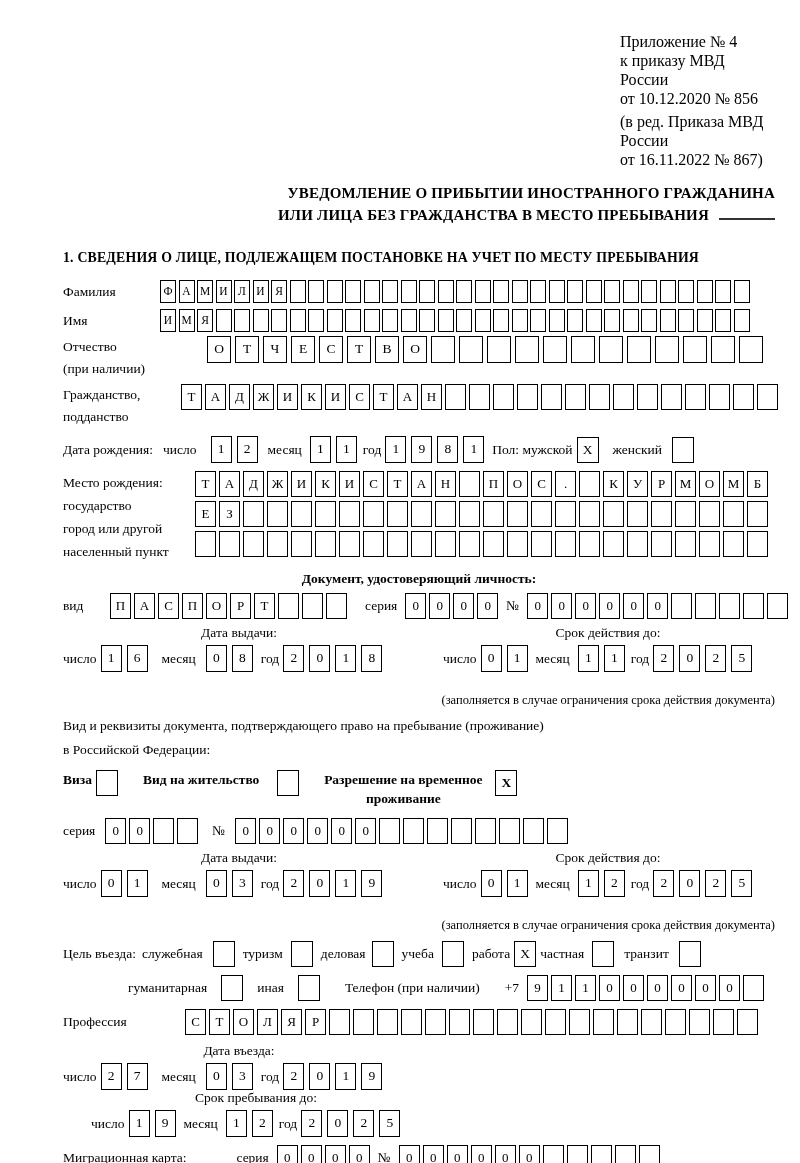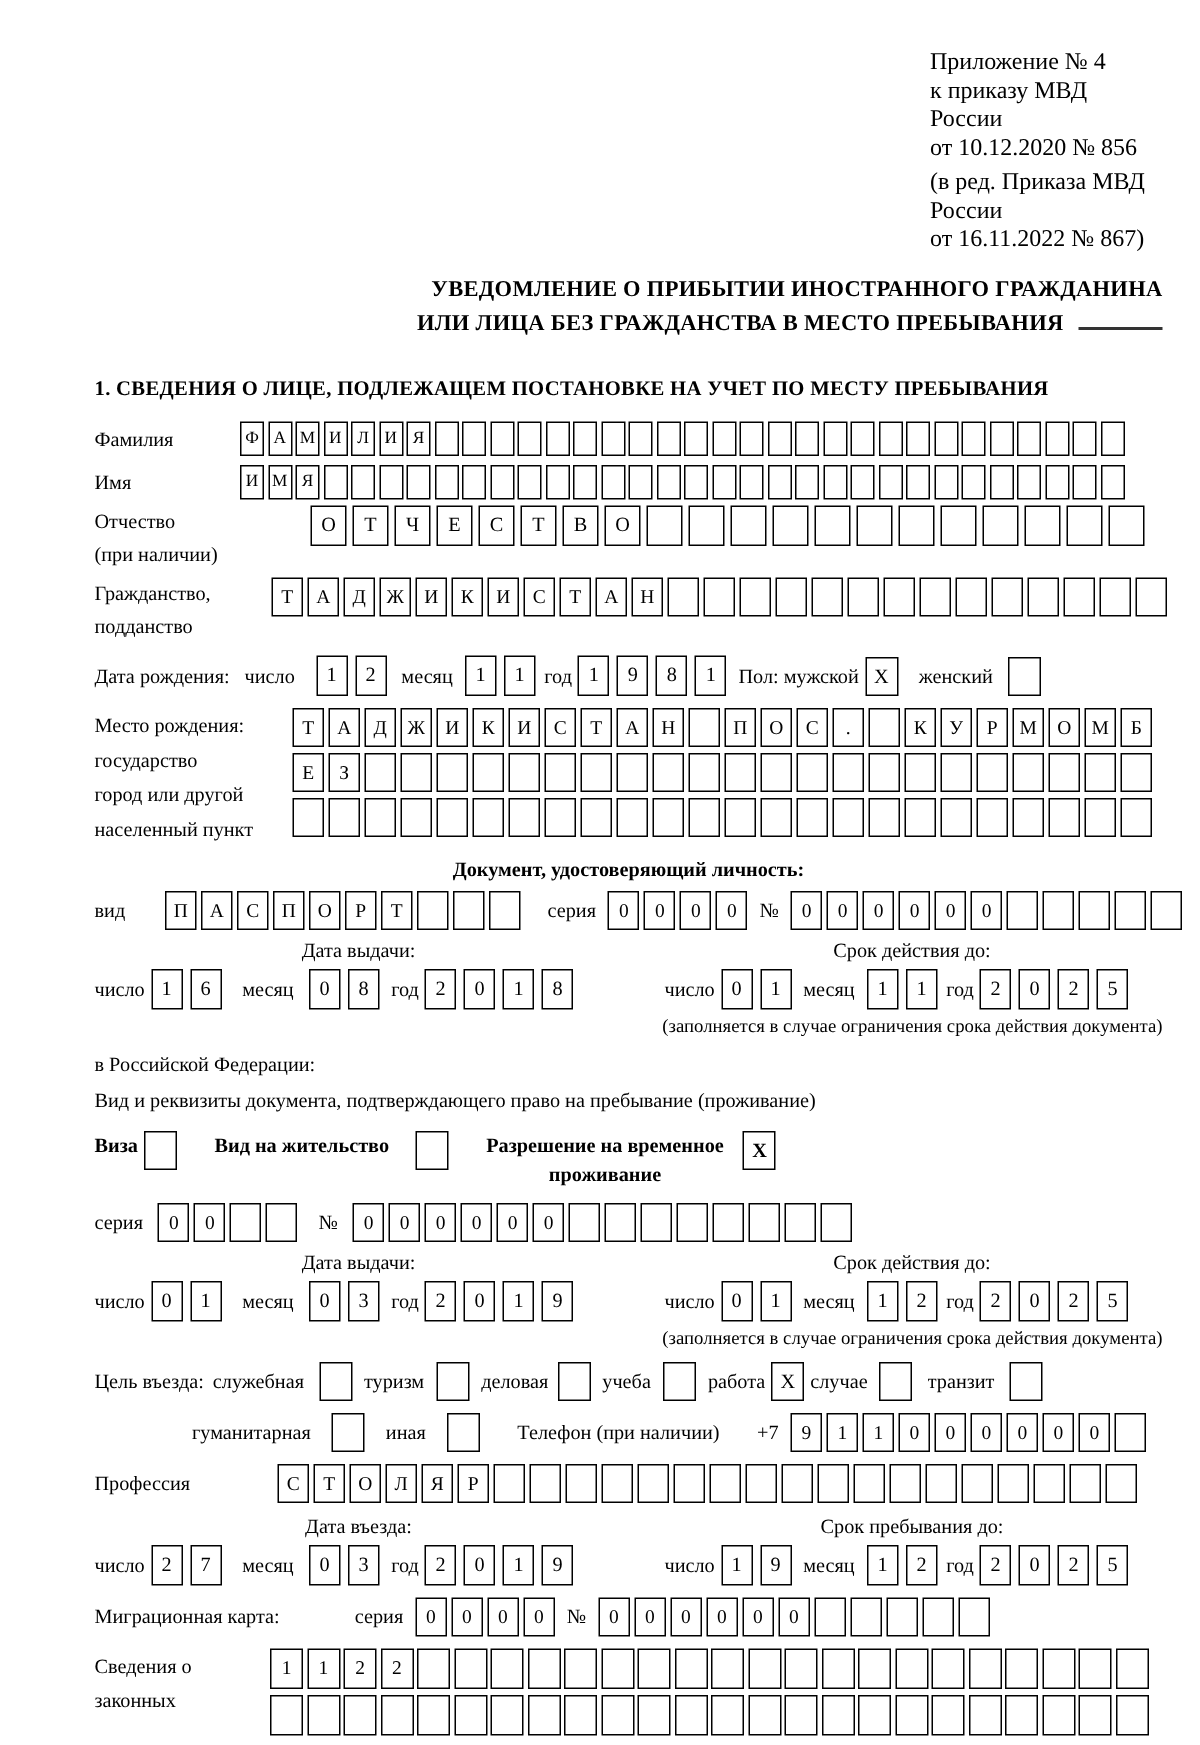--- a/index.html
+++ b/index.html
@@ -30,21 +30,21 @@
   .w97{width:97px}.w118{width:118px}.w132{width:132px}.w144{width:144px}.w117{width:117px}.w122{width:122px}.w47{width:47px}
   .ml4{margin-left:4px}.ml6{margin-left:6px}.ml8{margin-left:8px}.ml10{margin-left:10px}.ml14{margin-left:14px}.ml18{margin-left:18px}.ml25{margin-left:25px}
   .stack>div{margin-bottom:4px;}
   .lines{line-height:22px;}
   .doc-heading{text-align:center;font-weight:bold;margin-top:8px;font-size:13.5px;}
   .dates{display:flex;align-items:flex-start;margin-top:6px;}
   .dgl{width:352px;flex:none;}
   .dgr{margin-left:28px;flex:none;width:330px;}
   .dtitle{text-align:center;margin-bottom:4px;}
   .dline{display:flex;align-items:center;}
-  .dnote{text-align:right;font-size:12.5px;margin-top:4px;}
+  .dnote{text-align:right;font-size:12.5px;margin-top:21px;}
   .perm{display:flex;align-items:flex-start;margin-top:8px;margin-bottom:4px;font-weight:bold;}
   .perm .item{display:flex;align-items:flex-start;}
   .perm .txt{line-height:19px;}
   .perm .ctr{text-align:center;}
   .w165{width:172px}.w175{width:172px}
   .pair{display:flex;align-items:center;}
 </style>
 </head>
 <body>
 
@@ -404,22 +404,22 @@
             <span class="cell">0</span>
             <span class="cell">2</span>
             <span class="cell">5</span>
           </span>
       </div>
     </div>
   </div>
   <div class="dnote">(заполняется в случае ограничения срока действия документа)</div>
 
   <div style="margin-top:6px;line-height:24px;">
+    <div>Вид и реквизиты документа, подтверждающего право на пребывание (проживание)</div>
     <div>в Российской Федерации:</div>
-    <div>Вид и реквизиты документа, подтверждающего право на пребывание (проживание)</div>
   </div>
 
   <div class="perm">
     <span class="item">
       <span class="txt">Виза</span>
       <span class="cells cb ml4">
           <span class="cell"></span>
         </span>
     </span>
     <span class="item ml25">
@@ -537,21 +537,21 @@
           <span class="cell"></span>
         </span>
       </span>
     <span class="pair ml8">
         <span>работа</span>
         <span class="cells cb ml4">
           <span class="cell">X</span>
         </span>
       </span>
     <span class="pair ml4">
-        <span>случае</span>
+        <span>частная</span>
         <span class="cells cb ml8">
           <span class="cell"></span>
         </span>
       </span>
     <span class="pair ml10">
         <span>транзит</span>
         <span class="cells cb ml10">
           <span class="cell"></span>
         </span>
       </span>
@@ -609,21 +609,21 @@
         <span class="cell"></span>
         <span class="cell"></span>
         <span class="cell"></span>
         <span class="cell"></span>
         <span class="cell"></span>
         <span class="cell"></span>
         <span class="cell"></span>
       </span>
   </div>
 
-  <div class="dates" style="margin-top:8px;">
+  <div class="dates" style="margin-top:8px;flex-direction:column;">
     <div class="dgl">
       <div class="dtitle">Дата въезда:</div>
       <div class="dline">
         <span>число</span>
         <span class="cells cD ml4">
             <span class="cell">2</span>
             <span class="cell">7</span>
           </span>
         <span class="ml14">месяц</span>
         <span class="cells cD ml10">

